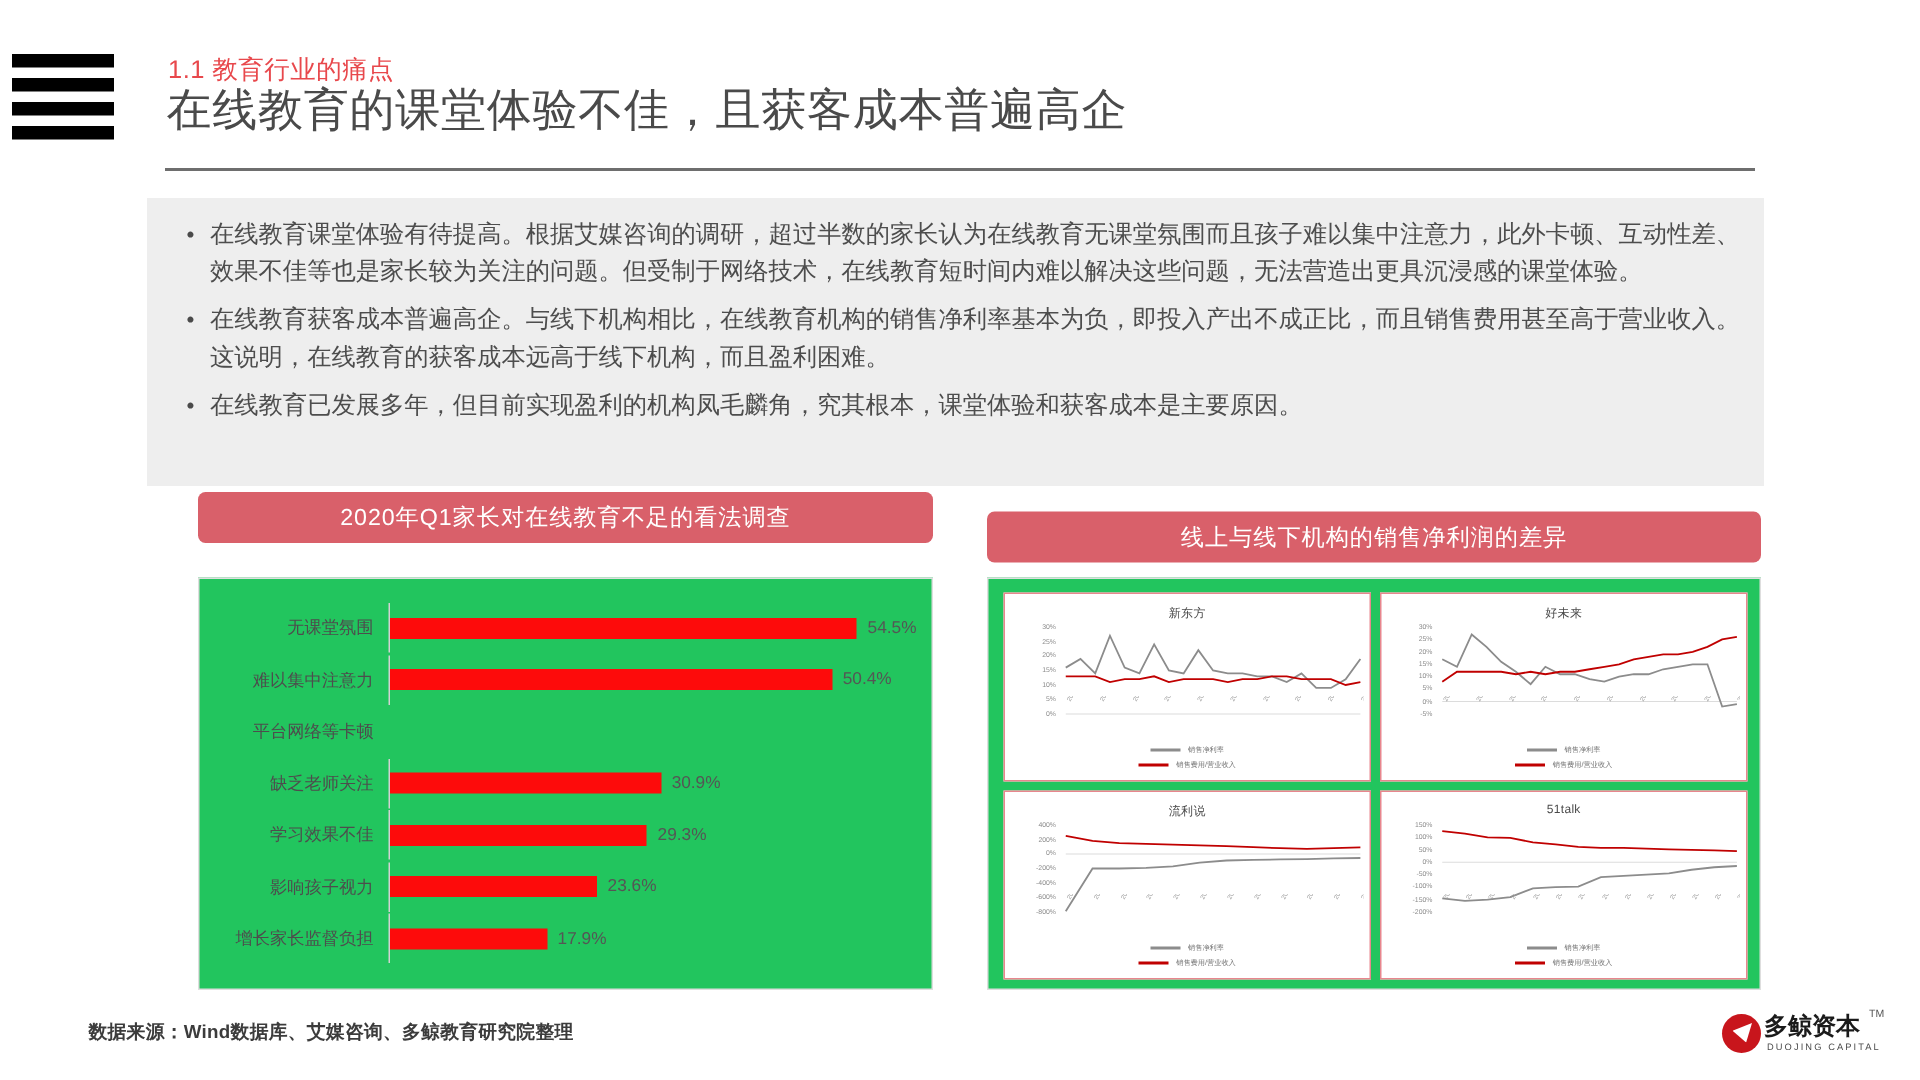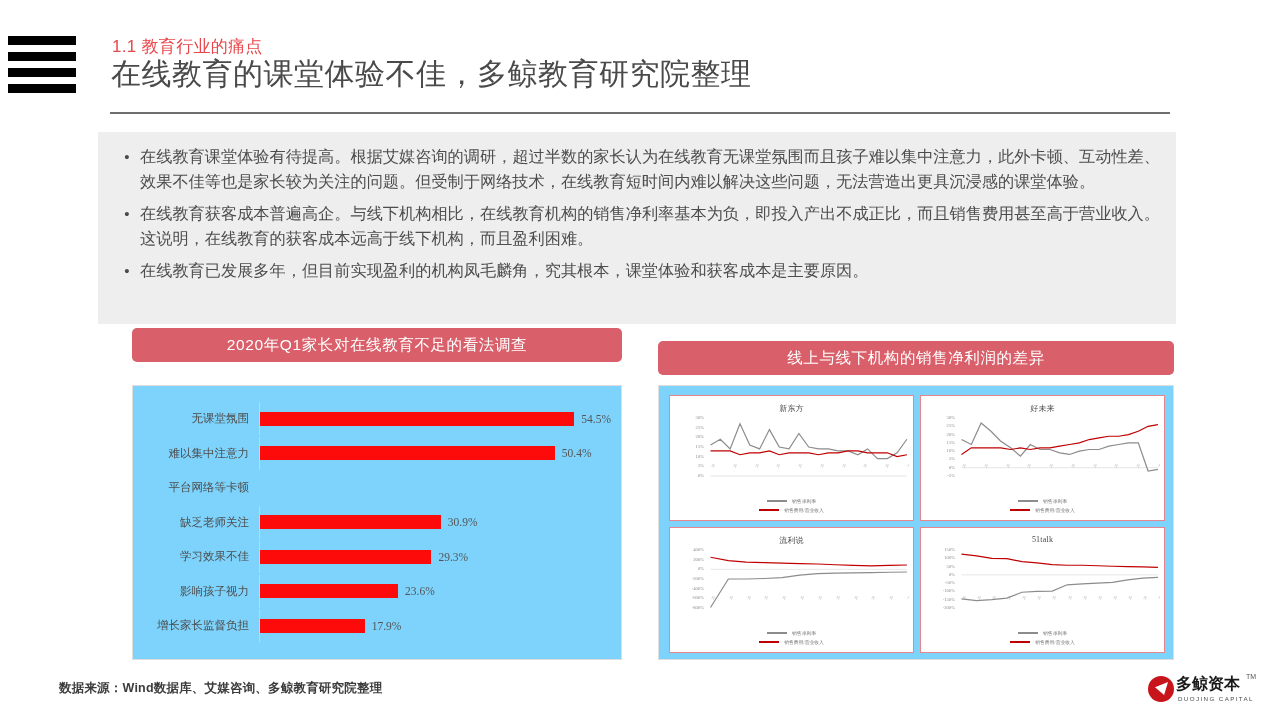--- a/index.html
+++ b/index.html
@@ -54,21 +54,21 @@
     position: absolute; height: 34px; border-radius: 5px;
     background: #d9606a; color: #ffffff;
     font-size: 15.5px; display: flex; align-items: center;
     justify-content: center; letter-spacing: .6px;
   }
   #titleLeft  { left: 132px; top: 328px; width: 490px; }
   #titleRight { left: 658px; top: 341px; width: 516px; }
 
   
   .card {
-    position: absolute; background: #7dd3fc; border: 1px solid #dedede; font-family: Liberation Serif, serif;
+    position: absolute; background: #22c55e; border: 1px solid #dedede;
   }
   #cardLeft  { left: 132px; top: 385px; width: 490px; height: 275px; }
   #cardRight { left: 658px; top: 385px; width: 516px; height: 275px; }
 
   
   .bar-chart { position: absolute; left: 0; top: 0; width: 100%; height: 100%; }
   .bar-rows { position: absolute; left: 14px; top: 16px; right: 10px; bottom: 12px; }
   .bar-row { display: flex; align-items: center; height: 33px; margin-bottom: 1.5px; }
   .bar-cat {
     flex: 0 0 112px; text-align: right; padding-right: 10px;
@@ -154,21 +154,21 @@
 <body>
 
 <div class="header">
   <div class="deco-bars">
     <div></div>
     <div></div>
     <div></div>
     <div></div>
   </div>
   <div class="kicker">1.1 教育行业的痛点</div>
-  <div class="headline">在线教育的课堂体验不佳，多鲸教育研究院整理</div>
+  <div class="headline">在线教育的课堂体验不佳，且获客成本普遍高企</div>
   <div class="head-rule"></div>
 </div>
 
 <div class="textblock">
   <div class="bullet-row">
     <div class="bullet-dot">•</div>
     <div class="bullet-text">在线教育课堂体验有待提高。根据艾媒咨询的调研，超过半数的家长认为在线教育无课堂氛围而且孩子难以集中注意力，此外卡顿、互动性差、效果不佳等也是家长较为关注的问题。但受制于网络技术，在线教育短时间内难以解决这些问题，无法营造出更具沉浸感的课堂体验。</div>
   </div>
   <div class="bullet-row">
     <div class="bullet-dot">•</div>

